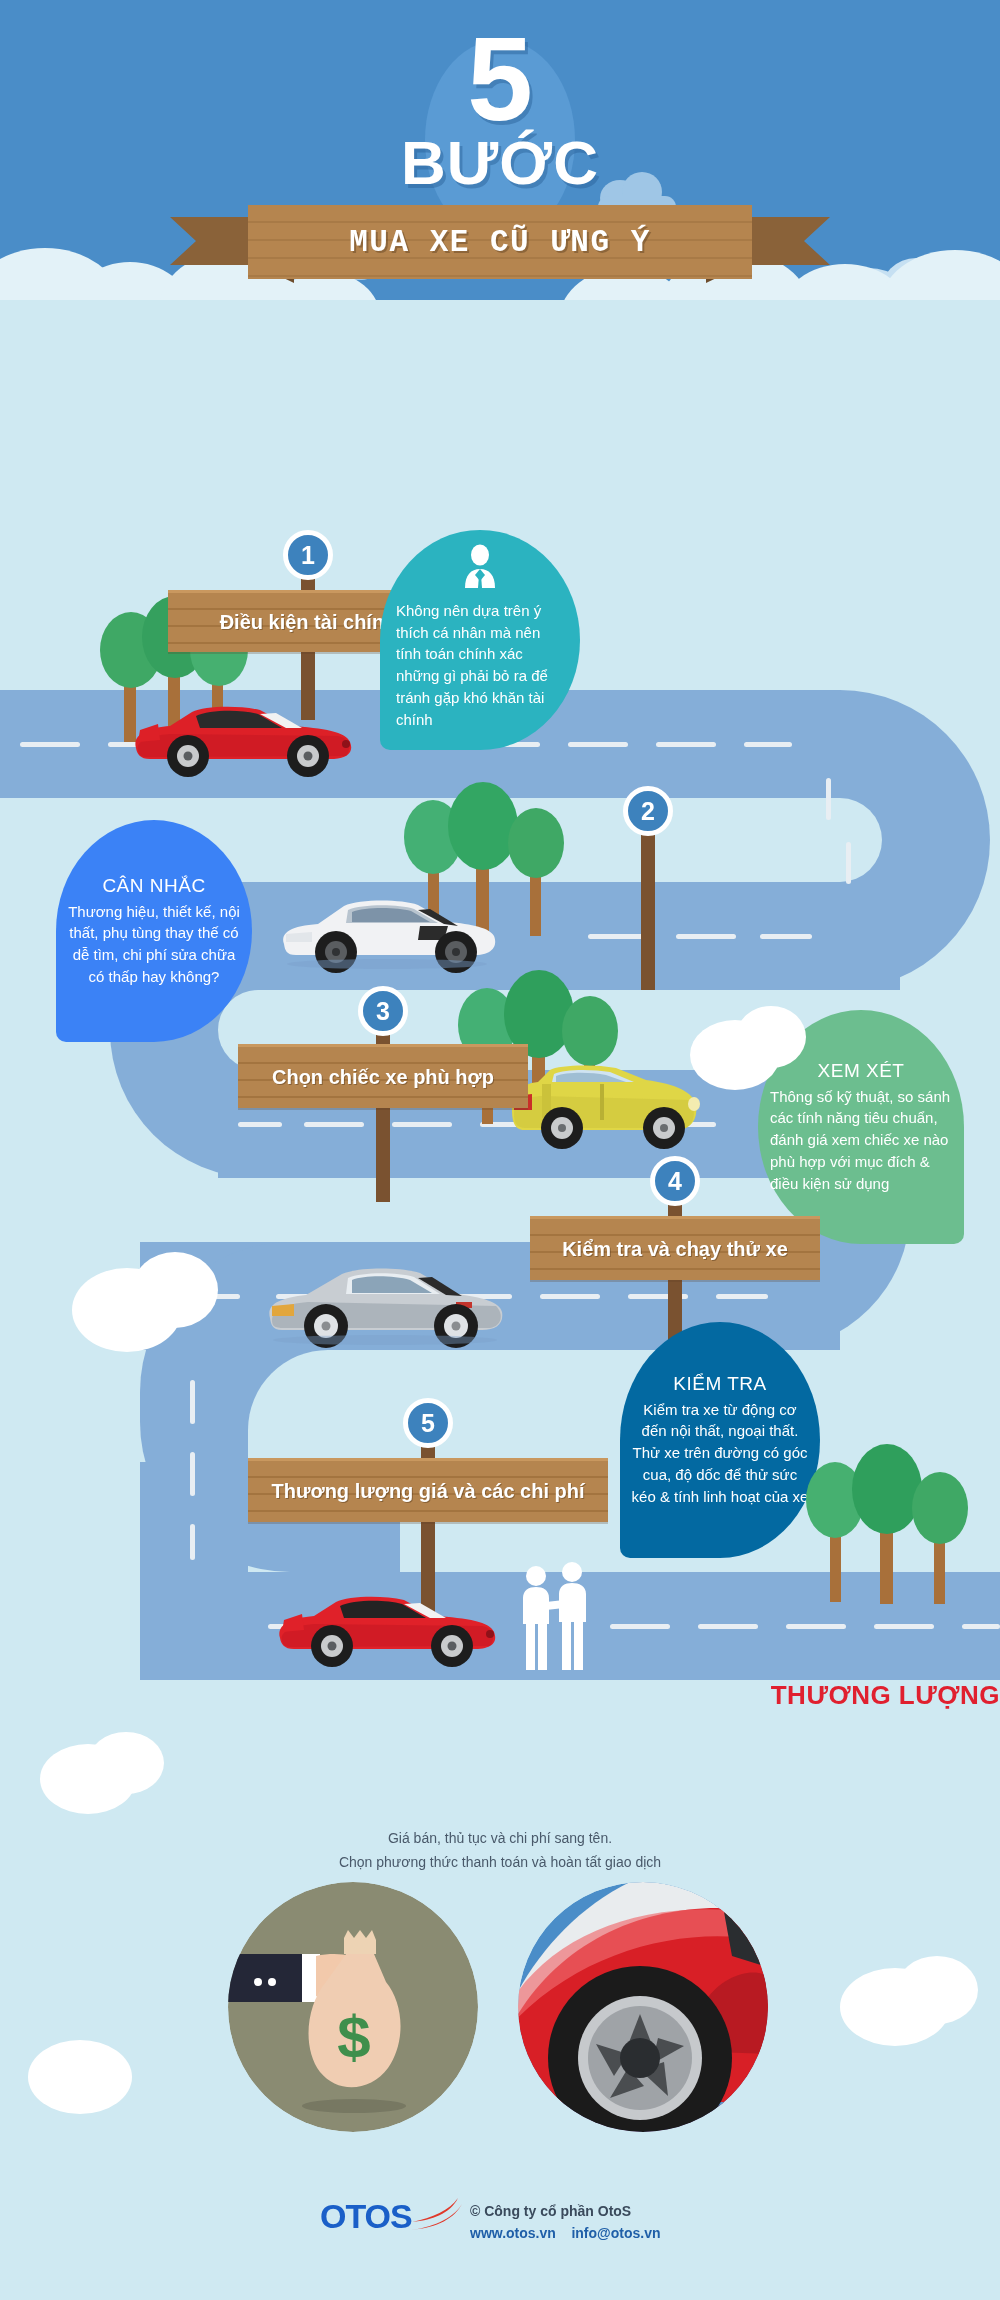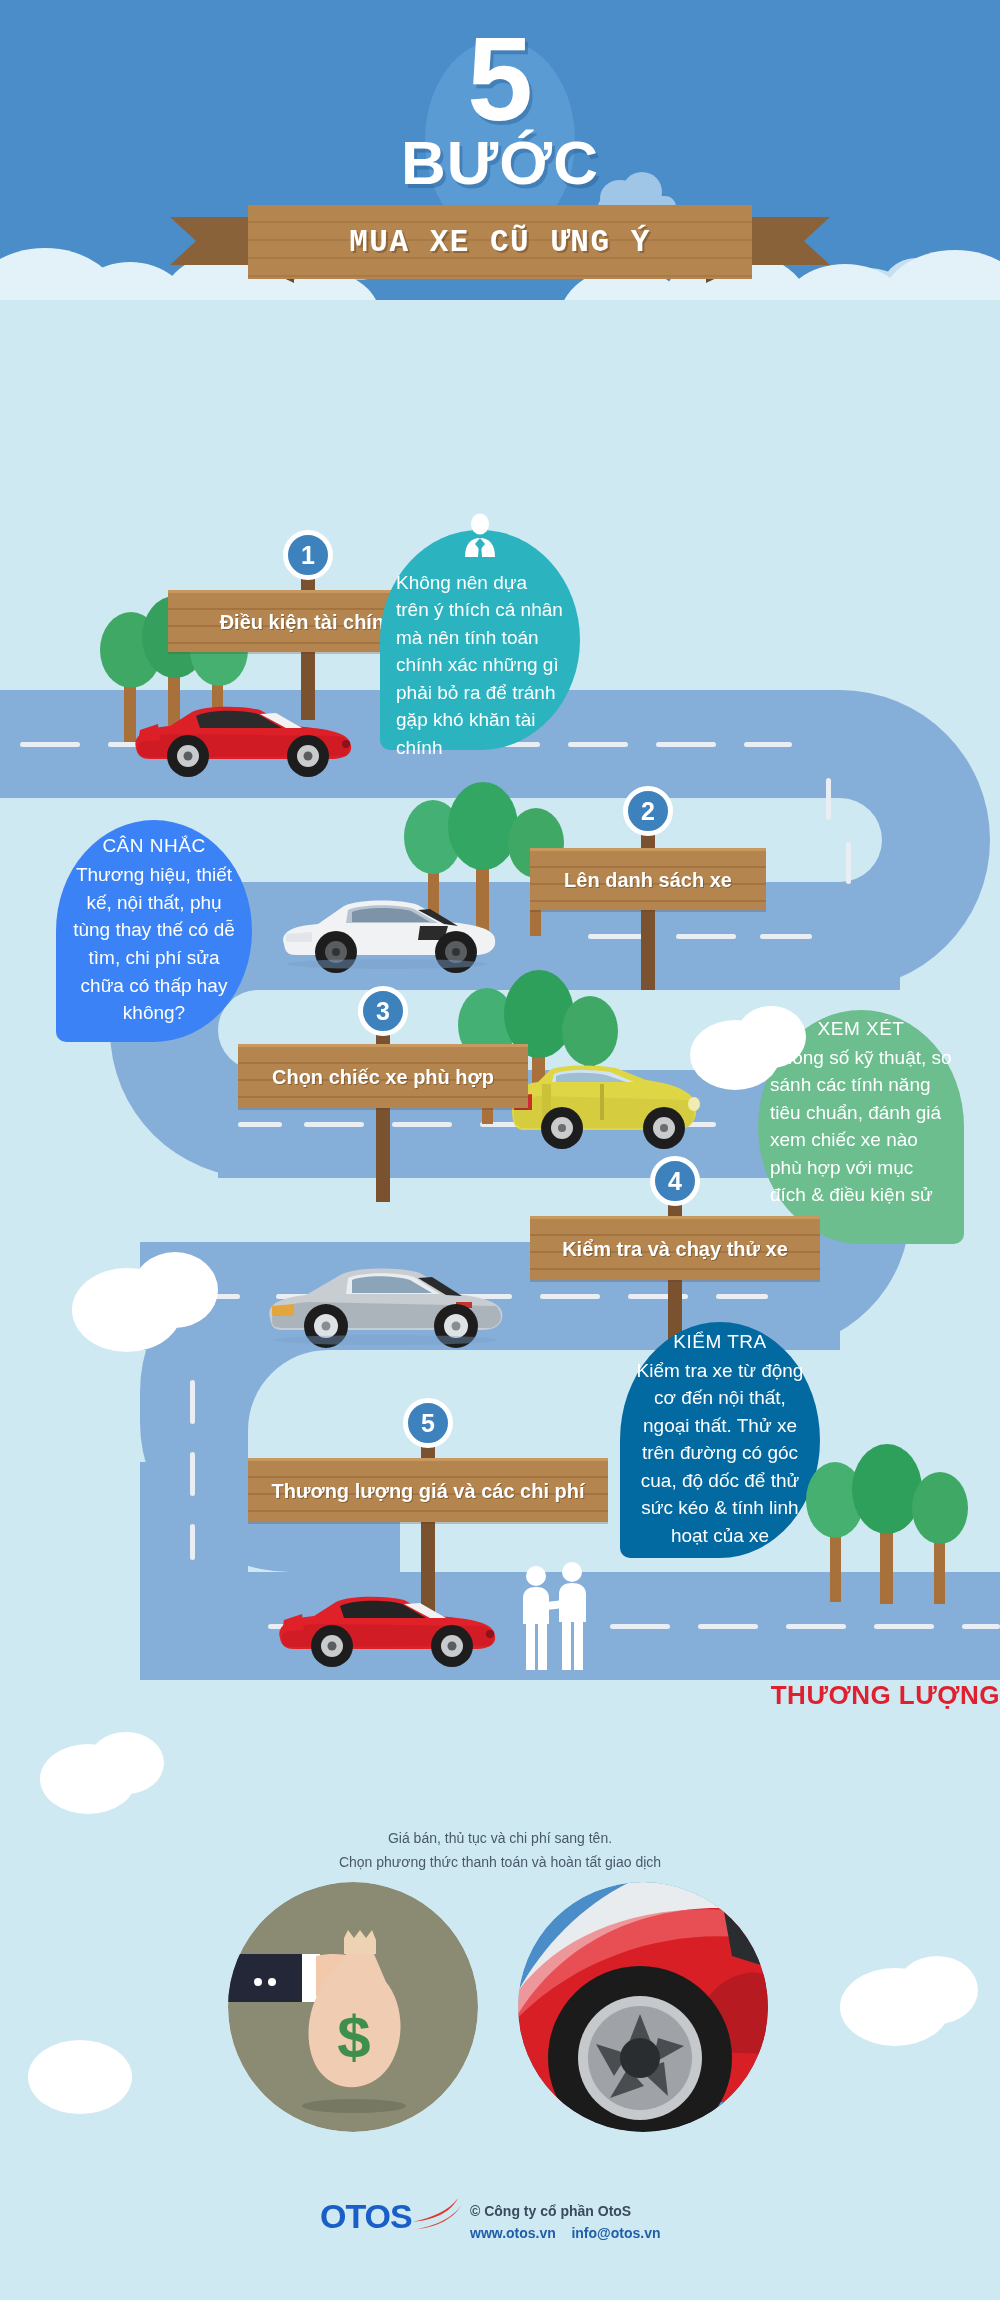--- a/index.html
+++ b/index.html
@@ -79,21 +79,21 @@
   .bubble {
     position:absolute; color:#ffffff; text-align:center;
     display:flex; flex-direction:column; align-items:center; justify-content:center;
     border-radius:50% 50% 50% 10px;
   }
   .bubble.teal { background:#2bb3c0; }
   .bubble.green { background:#3b82f6; }
   .bubble.green2 { background:#6cbe8f; border-radius:50% 50% 10px 50%; }
   .bubble.green3 { background:#0369a1; border-radius:50% 50% 50% 10px; }
   .bubble-title { font-size:19px; letter-spacing:.5px; margin-bottom:4px; }
-  .bubble-body { font-size:19px; line-height:1.45; }
+  .bubble-body { font-size:15px; line-height:1.45; }
 
   .person-icon { margin-bottom:6px; }
 
   
   .tree { position:absolute; }
   .tree-trunk { position:absolute; background:#a8703a; }
   .tree-crown { position:absolute; border-radius:50%; }
 
   
   .bottom-title {
@@ -319,23 +319,20 @@
         <circle cx="184" cy="66" r="11" fill="#5a5d60"></circle>
         <circle cx="184" cy="66" r="4" fill="#303234"></circle>
       <ellipse cx="115" cy="78" rx="100" ry="5" fill="#7aa0cb" opacity=".45"></ellipse>
     </svg>
   </div>
 
   <div class="sign" style="left:530px;top:800px;width:236px;height:150px;">
     <div class="sign-post" style="left:111px;top:30px;height:160px;"></div>
     <div class="step-badge" style="left:93px;top:-14px;">
       <span>2</span>
-    </div>
-    <div class="sign-board" style="left:0;top:48px;width:236px;height:62px;">
-      <span>Lên danh sách xe</span>
     </div>
   </div>
 
   <div class="bubble green" style="left:56px;top:820px;width:196px;height:222px;padding:14px 12px;">
     <div class="bubble-title">CÂN NHẮC</div>
     <div class="bubble-body">Thương hiệu, thiết kế, nội thất, phụ tùng thay thế có dễ tìm, chi phí sửa chữa có thấp hay không?</div>
   </div>
 
   <div>
     <div class="tree" style="left:458px;top:988px;">

